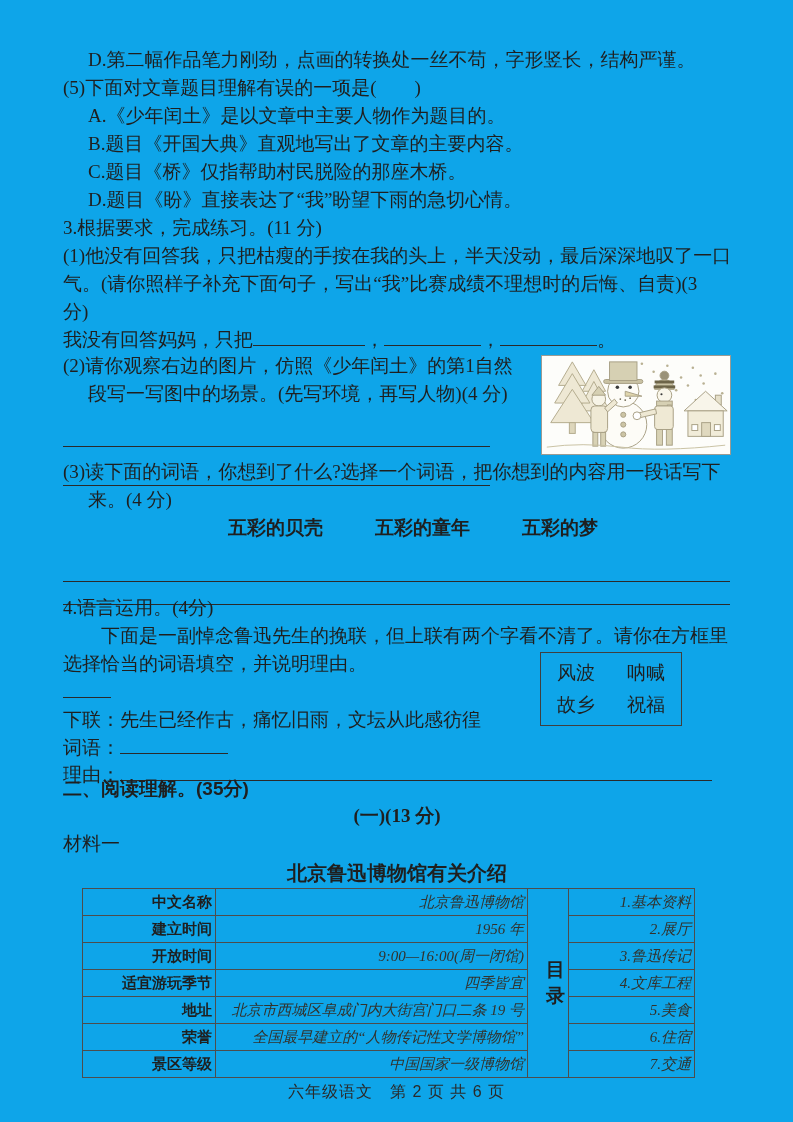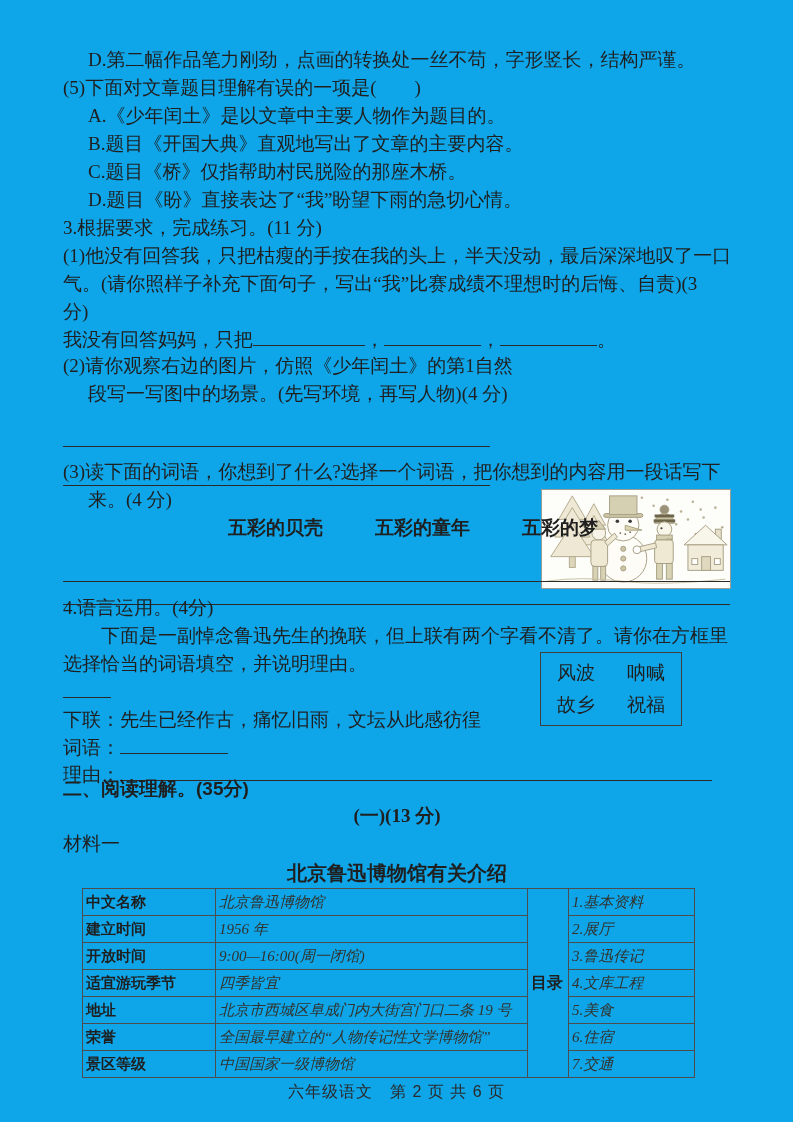--- a/index.html
+++ b/index.html
@@ -15,21 +15,21 @@
     overflow: hidden;
   }
   .line { line-height: 28px; white-space: nowrap; }
   .indent { padding-left: 25px; }
   .blk { position: absolute; left: 63px; width: 668px; }
 
   .blank { display: inline-block; border-bottom: 1.5px solid #2a2a2a; height: 20px; vertical-align: baseline; }
   .writeline { border-bottom: 1.5px solid #2a2a2a; height: 26px; }
 
   
-  .part2-wrap { display: flex; flex-direction: column; }
+  .part2-wrap { display: flex; }
   .part2-left { width: 478px; }
   .part2-left .writeline { width: 427px; margin-top: 13px; }
   .illu { margin-left: auto; width: 190px; height: 100px; border: 1px solid #9b9b93; background: #fdfdfa; margin-top: 3px; }
 
   
   .word-row { display: flex; gap: 52px; padding-left: 165px; font-family: "Liberation Sans", sans-serif; font-weight: 700; line-height: 28px; }
   .full-line { border-bottom: 1.5px solid #2a2a2a; height: 23px; width: 667px; }
   .full-line.first { margin-top: 17px; }
 
   
@@ -42,24 +42,24 @@
     font-size: 19px;
   }
 
   .sec-title { font-family: "Liberation Sans", sans-serif; font-weight: 700; line-height: 26px; }
   .center { text-align: center; }
   .sub-head { font-weight: 600; line-height: 28px; }
   .table-title { font-family: "Liberation Sans", sans-serif; font-weight: 700; font-size: 20px; line-height: 30px; }
 
   
   table.museum { border-collapse: collapse; margin-left: 19px; table-layout: fixed; width: 612px; }
-  table.museum td { border: 1px solid #4d4d4d; height: 27px; padding: 0 3px; text-align: left; vertical-align: middle; }
+  table.museum td { border: 1px solid #4d4d4d; height: 27px; padding: 0 3px; text-align: right; vertical-align: middle; }
   td.lbl { width: 133px; font-family: "Liberation Sans", sans-serif; font-weight: 600; font-size: 15px; }
   td.val { width: 312px; font-style: italic; font-size: 15px; color: #33322c; }
-  td.cat-hd { width: 41px; font-family: Liberation Serif, serif; font-weight: 700; font-size: 16px; }
+  td.cat-hd { width: 41px; font-family: Liberation Serif, serif; font-weight: 700; font-size: 19px; }
   td.cat { width: 126px; font-style: italic; font-size: 15px; color: #33322c; }
 
   .footer {
     position: absolute; top: 1082px; left: 0; width: 100%;
     text-align: center;
     font-family: "Liberation Sans", sans-serif;
     font-size: 16px; color: #2a2a2a; letter-spacing: 1px;
   }
 </style>
 </head>

